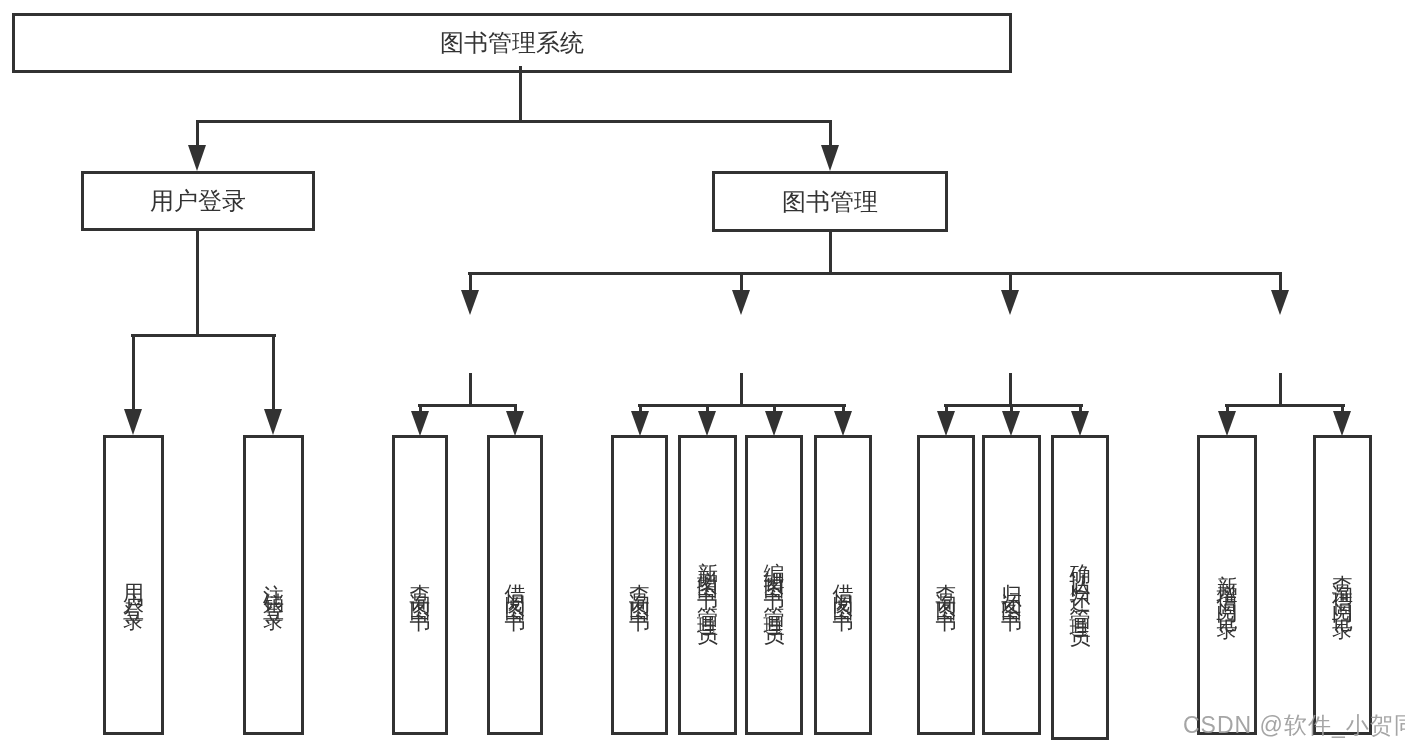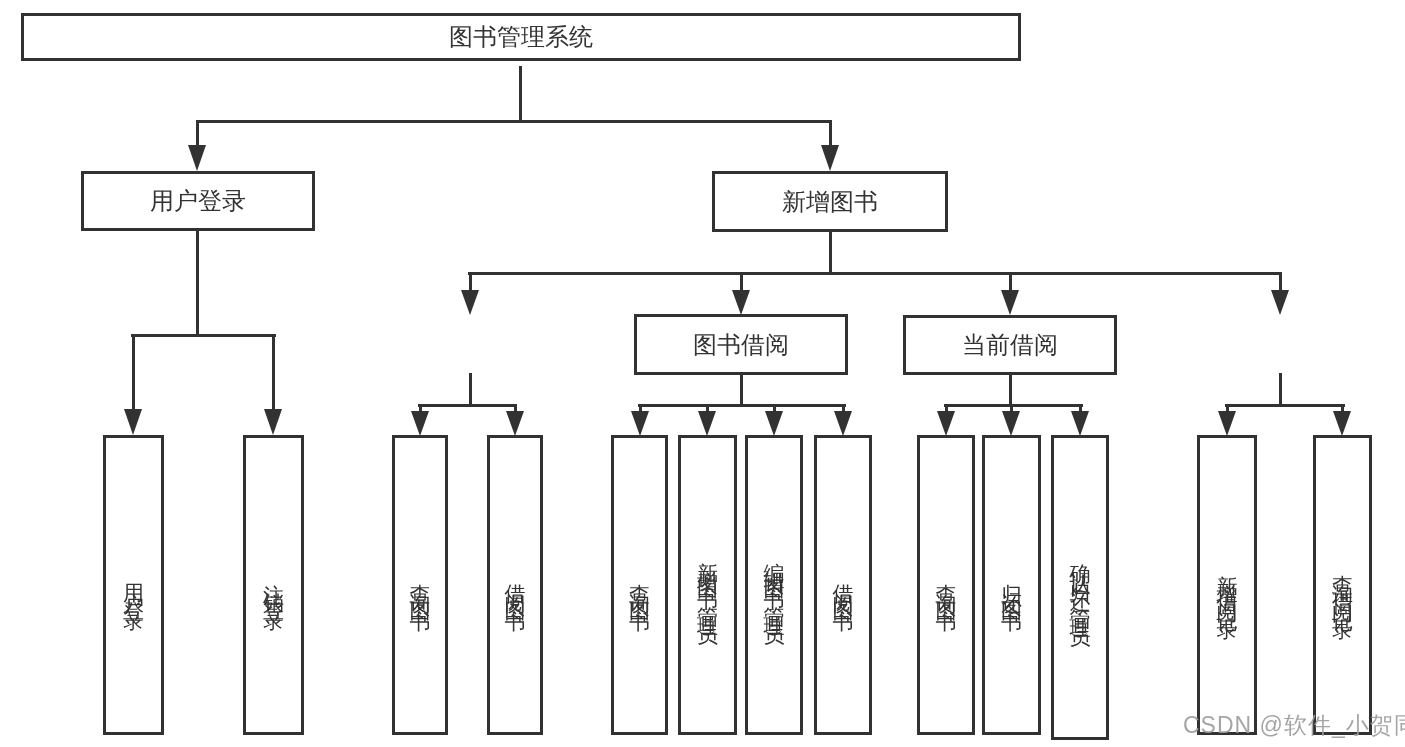--- a/index.html
+++ b/index.html
@@ -30,62 +30,56 @@
     position:absolute;left:1183px;top:710px;
     font-size:23px;color:#9e9e9e;opacity:0.92;
     letter-spacing:1px;z-index:5;white-space:nowrap;
   }
 </style>
 </head>
 <body>
 
 <div class="canvas">
 
-  <div class="box" style="left:21px;top:13px;width:1000px;height:48px">
+  <div class="box" style="left:12px;top:13px;width:1000px;height:60px">
     <span>图书管理系统</span>
   </div>
 
   <div class="vline" style="left:519px;top:66px;width:3px;height:56px"></div>
   <div class="hline" style="left:196px;top:120px;width:636px;height:3px"></div>
   <div class="vline" style="left:196px;top:120px;width:3px;height:27px"></div>
   <div class="arrowhead ah26" style="left:188px;top:145px"></div>
   <div class="vline" style="left:829px;top:120px;width:3px;height:27px"></div>
   <div class="arrowhead ah26" style="left:821px;top:145px"></div>
 
   <div class="box" style="left:81px;top:171px;width:234px;height:60px">
     <span>用户登录</span>
   </div>
   <div class="box" style="left:712px;top:171px;width:236px;height:61px">
-    <span>新增图书</span>
+    <span>图书管理</span>
   </div>
 
   <div class="vline" style="left:196px;top:229px;width:3px;height:107px"></div>
   <div class="hline" style="left:131px;top:334px;width:145px;height:3px"></div>
   <div class="vline" style="left:132px;top:334px;width:3px;height:77px"></div>
   <div class="arrowhead ah26" style="left:124px;top:409px"></div>
   <div class="vline" style="left:272px;top:334px;width:3px;height:77px"></div>
   <div class="arrowhead ah26" style="left:264px;top:409px"></div>
 
   <div class="vline" style="left:829px;top:230px;width:3px;height:45px"></div>
   <div class="hline" style="left:468px;top:272px;width:814px;height:3px"></div>
   <div class="vline" style="left:469px;top:272px;width:3px;height:19px"></div>
   <div class="arrowhead ah25" style="left:461px;top:290px"></div>
   <div class="vline" style="left:740px;top:272px;width:3px;height:19px"></div>
   <div class="arrowhead ah25" style="left:732px;top:290px"></div>
   <div class="vline" style="left:1009px;top:272px;width:3px;height:19px"></div>
   <div class="arrowhead ah25" style="left:1001px;top:290px"></div>
   <div class="vline" style="left:1279px;top:272px;width:3px;height:19px"></div>
   <div class="arrowhead ah25" style="left:1271px;top:290px"></div>
 
-  <div class="box" style="left:634px;top:314px;width:214px;height:61px">
-    <span>图书借阅</span>
-  </div>
-  <div class="box" style="left:903px;top:315px;width:214px;height:60px">
-    <span>当前借阅</span>
-  </div>
 
   <div class="vline" style="left:469px;top:373px;width:3px;height:34px"></div>
   <div class="hline" style="left:418px;top:404px;width:99px;height:3px"></div>
   <div class="vline" style="left:419px;top:404px;width:3px;height:9px"></div>
   <div class="arrowhead ah25" style="left:411px;top:411px"></div>
   <div class="vline" style="left:514px;top:404px;width:3px;height:9px"></div>
   <div class="arrowhead ah25" style="left:506px;top:411px"></div>
 
   <div class="vline" style="left:740px;top:373px;width:3px;height:34px"></div>
   <div class="hline" style="left:638px;top:404px;width:208px;height:3px"></div>

